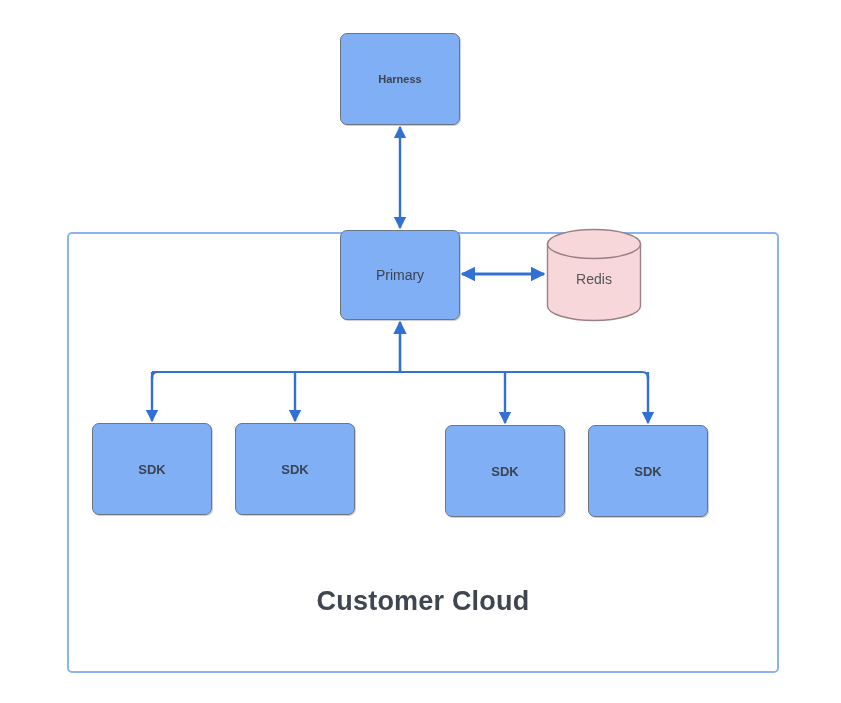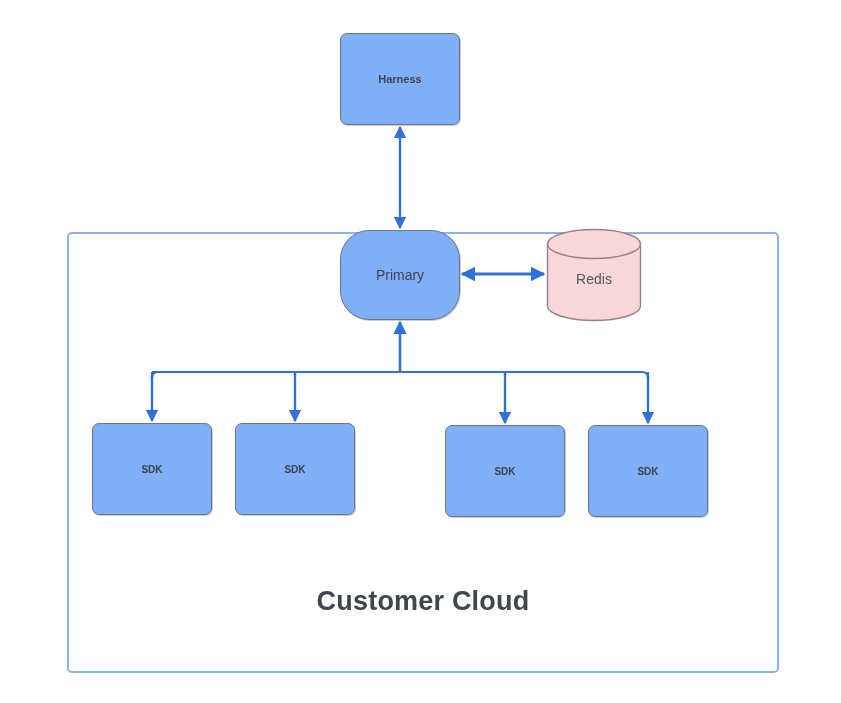--- a/index.html
+++ b/index.html
@@ -81,26 +81,26 @@
 
   
   .box-harness {
     left: 340px; top: 33px;
     width: 120px; height: 92px;
   }
   .box-harness .node-label { font-size: 11px; }
 
   .box-primary {
     left: 340px; top: 230px;
-    width: 120px; height: 90px; border-radius: 29px;
+    width: 120px; height: 90px;
   }
   .box-primary .node-label { font-size: 14px; font-weight: normal; }
 
   .box-sdk { width: 120px; height: 92px; }
-  .box-sdk .node-label { font-size: 10px; }
+  .box-sdk .node-label { font-size: 13px; }
 
   .box-sdk-1 { left: 92px;  top: 423px; }
   .box-sdk-2 { left: 235px; top: 423px; }
   .box-sdk-3 { left: 445px; top: 425px; }
   .box-sdk-4 { left: 588px; top: 425px; }
 
   
   .cylinder {
     position: absolute;
     left: 546px;

